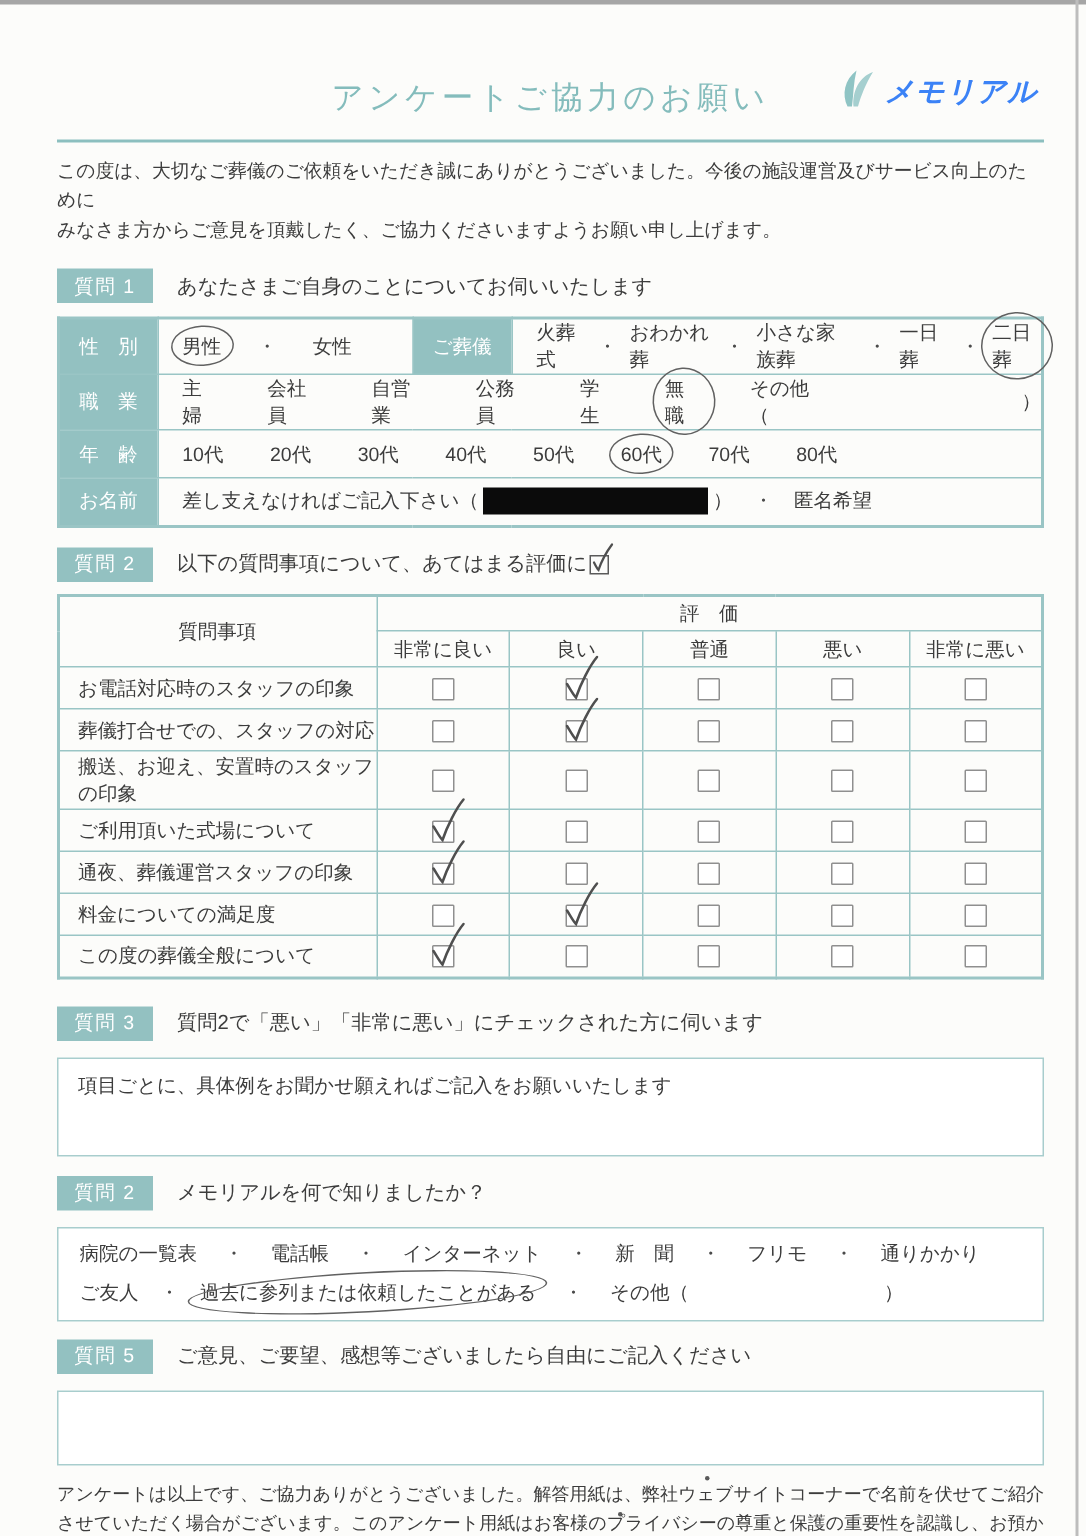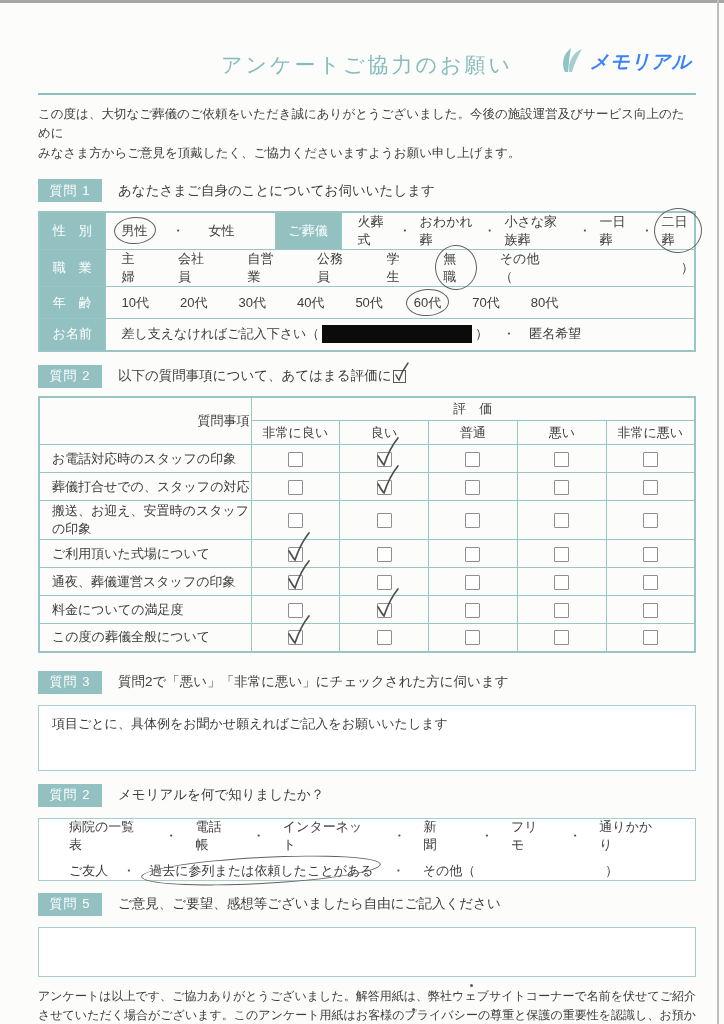--- a/index.html
+++ b/index.html
@@ -60,21 +60,21 @@
                pointer-events:none; overflow:visible; }
 
   
   .inline-cb { position:relative; display:inline-block; width:13px; height:13px;
                border:1.4px solid #5a5a5a; margin:0 2px; vertical-align:-2px; }
   .inline-cb svg { position:absolute; left:-1px; top:-9px; width:16px; height:22px; overflow:visible; }
 
   
   .box { border:1.5px solid #a8cdcd; background:#fff; margin-top:11px; }
   .box-q3 { height:66px; padding:9px 13px; font-size:13px; }
-  .box-q4 { height:63px; padding:8px 30px; font-size:13px; display:flex; flex-direction:column; justify-content:center; gap:8px; }
+  .box-q4 { height:63px; padding:8px 14px; font-size:13px; display:flex; flex-direction:column; justify-content:center; gap:8px; }
   .box-q5 { height:50px; }
   .q4line { display:flex; align-items:center; }
 
   .footer { margin-top:10px; font-size:12px; line-height:1.6; text-align:justify; } .gap10{width:10px;} .gap14{width:14px;} .gap18{width:18px;}
   .gap24{width:24px;} .gap31{width:31px;} .gap130{width:130px;}
 </style>
 </head>
 <body>
 
 <div class="page">
@@ -211,21 +211,21 @@
           <svg viewBox="0 0 16 22">
               <path d="M3 13 C4 15 5 17 6 18 C8 12 12 5 15 1" fill="none" stroke="#4f4f4f" stroke-width="1.5" stroke-linecap="round"></path>
             </svg>
         </span>
       </span>
     </div>
 
     <table class="t2">
       <thead>
         <tr>
-          <td class="q2item" rowspan="2" style="text-align:right; padding-left:0;">質問事項</td>
+          <td class="q2item" rowspan="2" style="text-align:center; padding-left:0;">質問事項</td>
           <td colspan="5">評　価</td>
         </tr>
         <tr>
           <td>非常に良い</td>
           <td>良い</td>
           <td>普通</td>
           <td>悪い</td>
           <td>非常に悪い</td>
         </tr>
       </thead>

